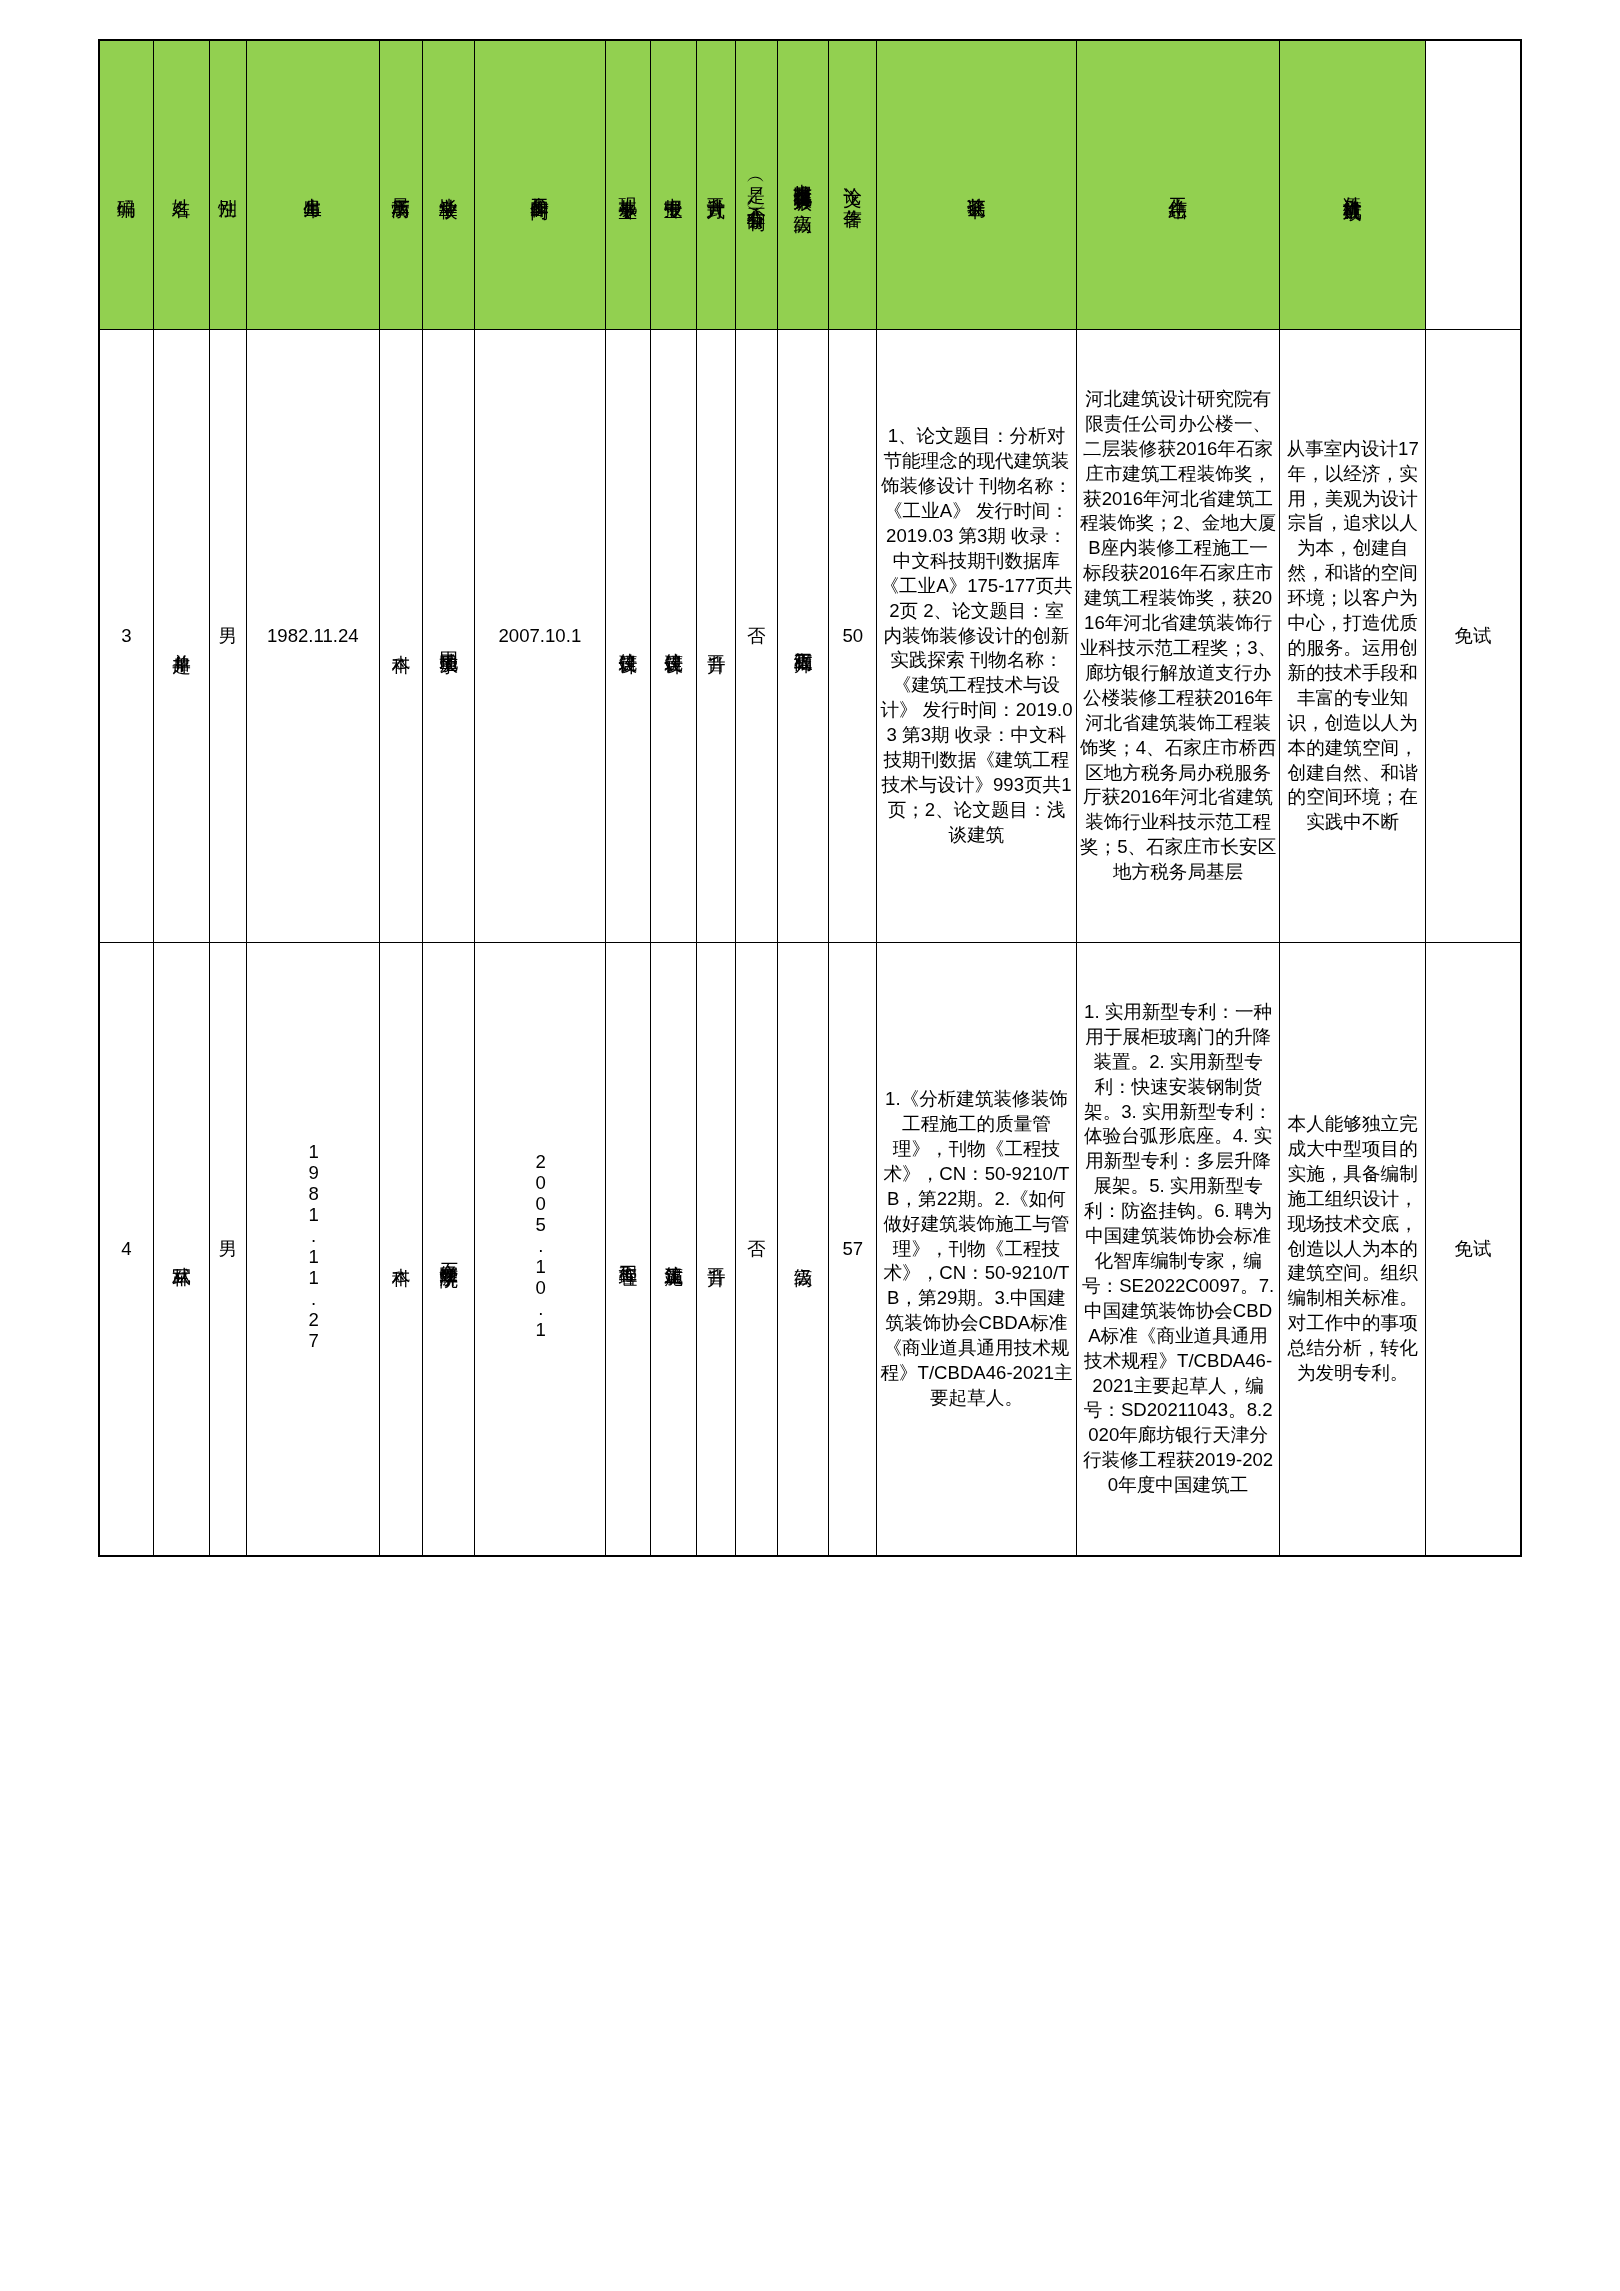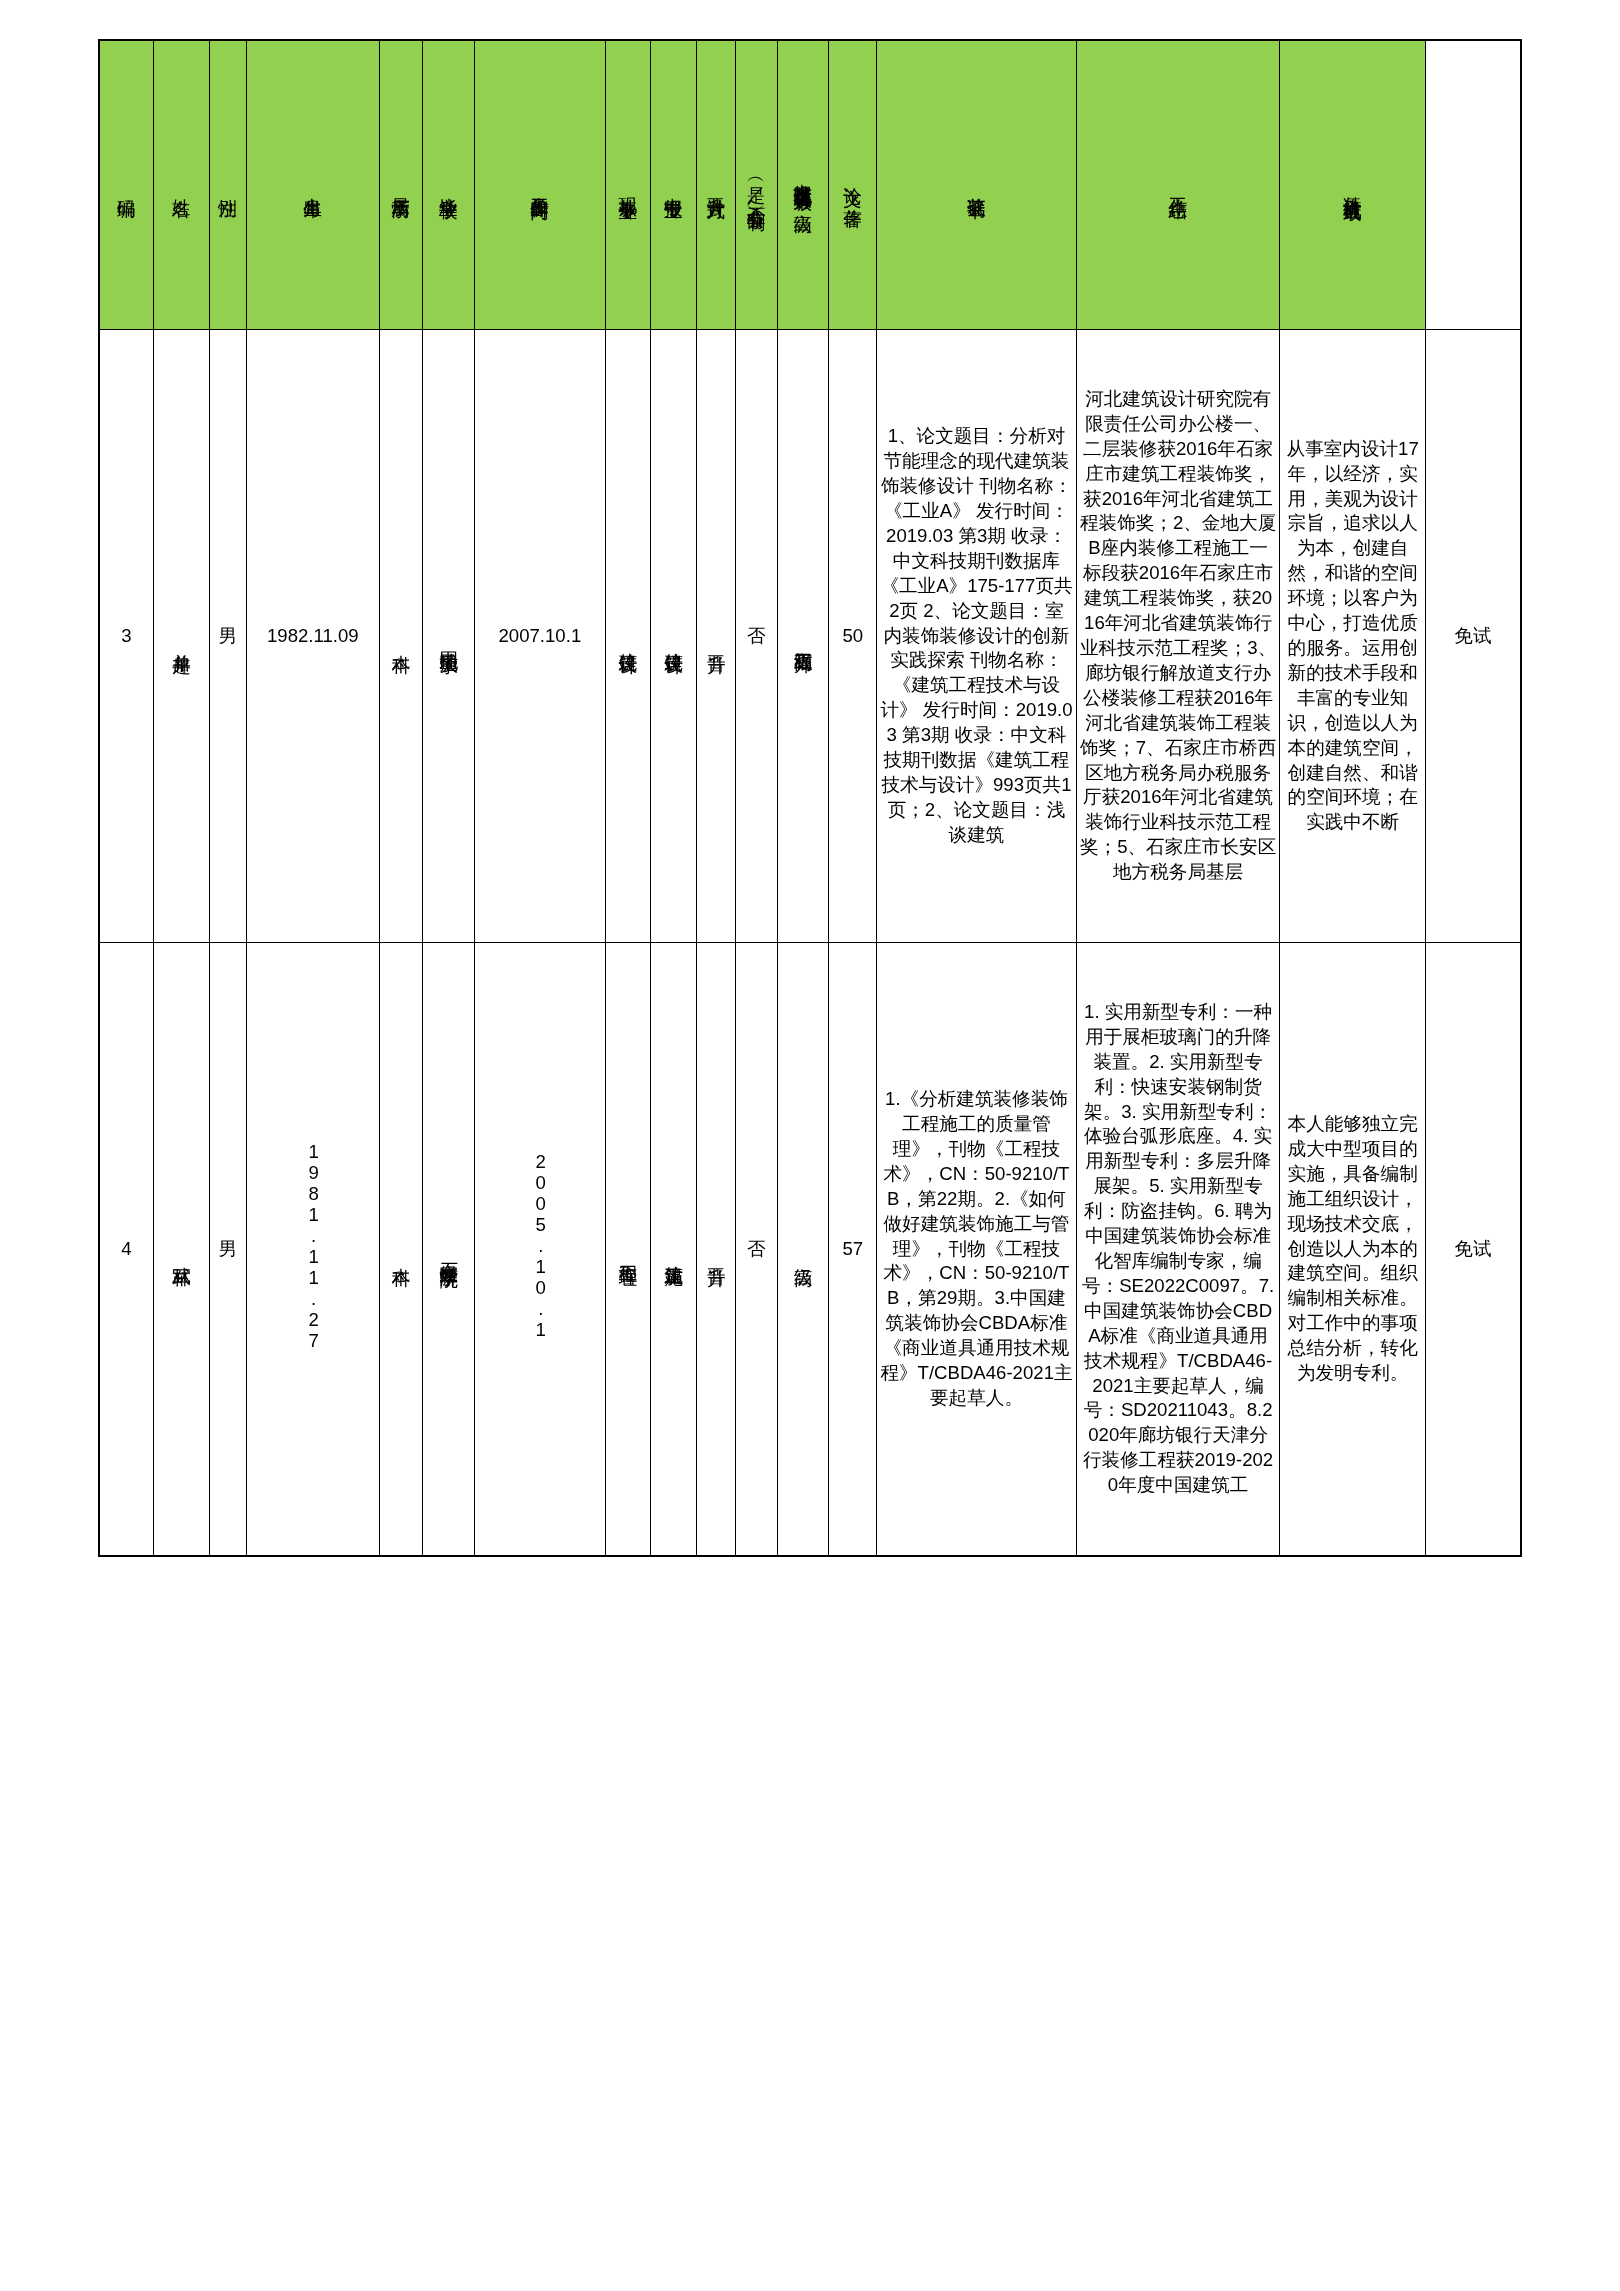--- a/index.html
+++ b/index.html
@@ -209,40 +209,40 @@
               <span class="vtext">外语计算机成绩</span>
             </div>
           </th>
       </tr>
     </thead>
     <tbody>
       <tr>
         <td class="body-row">3</td>
         <td class="body-row"><span class="cell-v">单井超</span></td>
         <td class="body-row">男</td>
-        <td class="body-row">1982.11.09</td>
+        <td class="body-row">1982.11.24</td>
         <td class="body-row"><span class="cell-v">本科</span></td>
         <td class="body-row"><span class="cell-v">中国地质大学</span></td>
         <td class="body-row">2007.10.1</td>
         <td class="body-row"><span class="cell-v">建筑设计</span></td>
         <td class="body-row"><span class="cell-v">建筑设计</span></td>
         <td class="body-row"><span class="cell-v">晋升</span></td>
         <td class="body-row">否</td>
         <td class="body-row"><span class="cell-v">高级工程师</span></td>
         <td class="body-row">50</td>
         <td class="body-row">
             <span class="longtext">1、论文题目：分析对节能理念的现代建筑装饰装修设计
 刊物名称：《工业A》
 发行时间：2019.03 第3期 收录：中文科技期刊数据库《工业A》175-177页共2页
 2、论文题目：室内装饰装修设计的创新实践探索
 刊物名称：《建筑工程技术与设计》
 发行时间：2019.03 第3期 收录：中文科技期刊数据《建筑工程技术与设计》993页共1页；2、论文题目：浅谈建筑</span>
           </td>
         <td class="body-row">
-            <span class="longtext">河北建筑设计研究院有限责任公司办公楼一、二层装修获2016年石家庄市建筑工程装饰奖，获2016年河北省建筑工程装饰奖；2、金地大厦B座内装修工程施工一标段获2016年石家庄市建筑工程装饰奖，获2016年河北省建筑装饰行业科技示范工程奖；3、廊坊银行解放道支行办公楼装修工程获2016年河北省建筑装饰工程装饰奖；7、石家庄市桥西区地方税务局办税服务厅获2016年河北省建筑装饰行业科技示范工程奖；5、石家庄市长安区地方税务局基层</span>
+            <span class="longtext">河北建筑设计研究院有限责任公司办公楼一、二层装修获2016年石家庄市建筑工程装饰奖，获2016年河北省建筑工程装饰奖；2、金地大厦B座内装修工程施工一标段获2016年石家庄市建筑工程装饰奖，获2016年河北省建筑装饰行业科技示范工程奖；3、廊坊银行解放道支行办公楼装修工程获2016年河北省建筑装饰工程装饰奖；4、石家庄市桥西区地方税务局办税服务厅获2016年河北省建筑装饰行业科技示范工程奖；5、石家庄市长安区地方税务局基层</span>
           </td>
         <td class="body-row">
             <span class="longtext">从事室内设计17年，以经济，实用，美观为设计宗旨，追求以人为本，创建自然，和谐的空间环境；以客户为中心，打造优质的服务。运用创新的技术手段和丰富的专业知识，创造以人为本的建筑空间，创建自然、和谐的空间环境；在实践中不断</span>
           </td>
         <td class="body-row">免试</td>
       </tr>
       <tr>
         <td class="body-row">4</td>
         <td class="body-row"><span class="cell-v">武林军</span></td>
         <td class="body-row">男</td>

